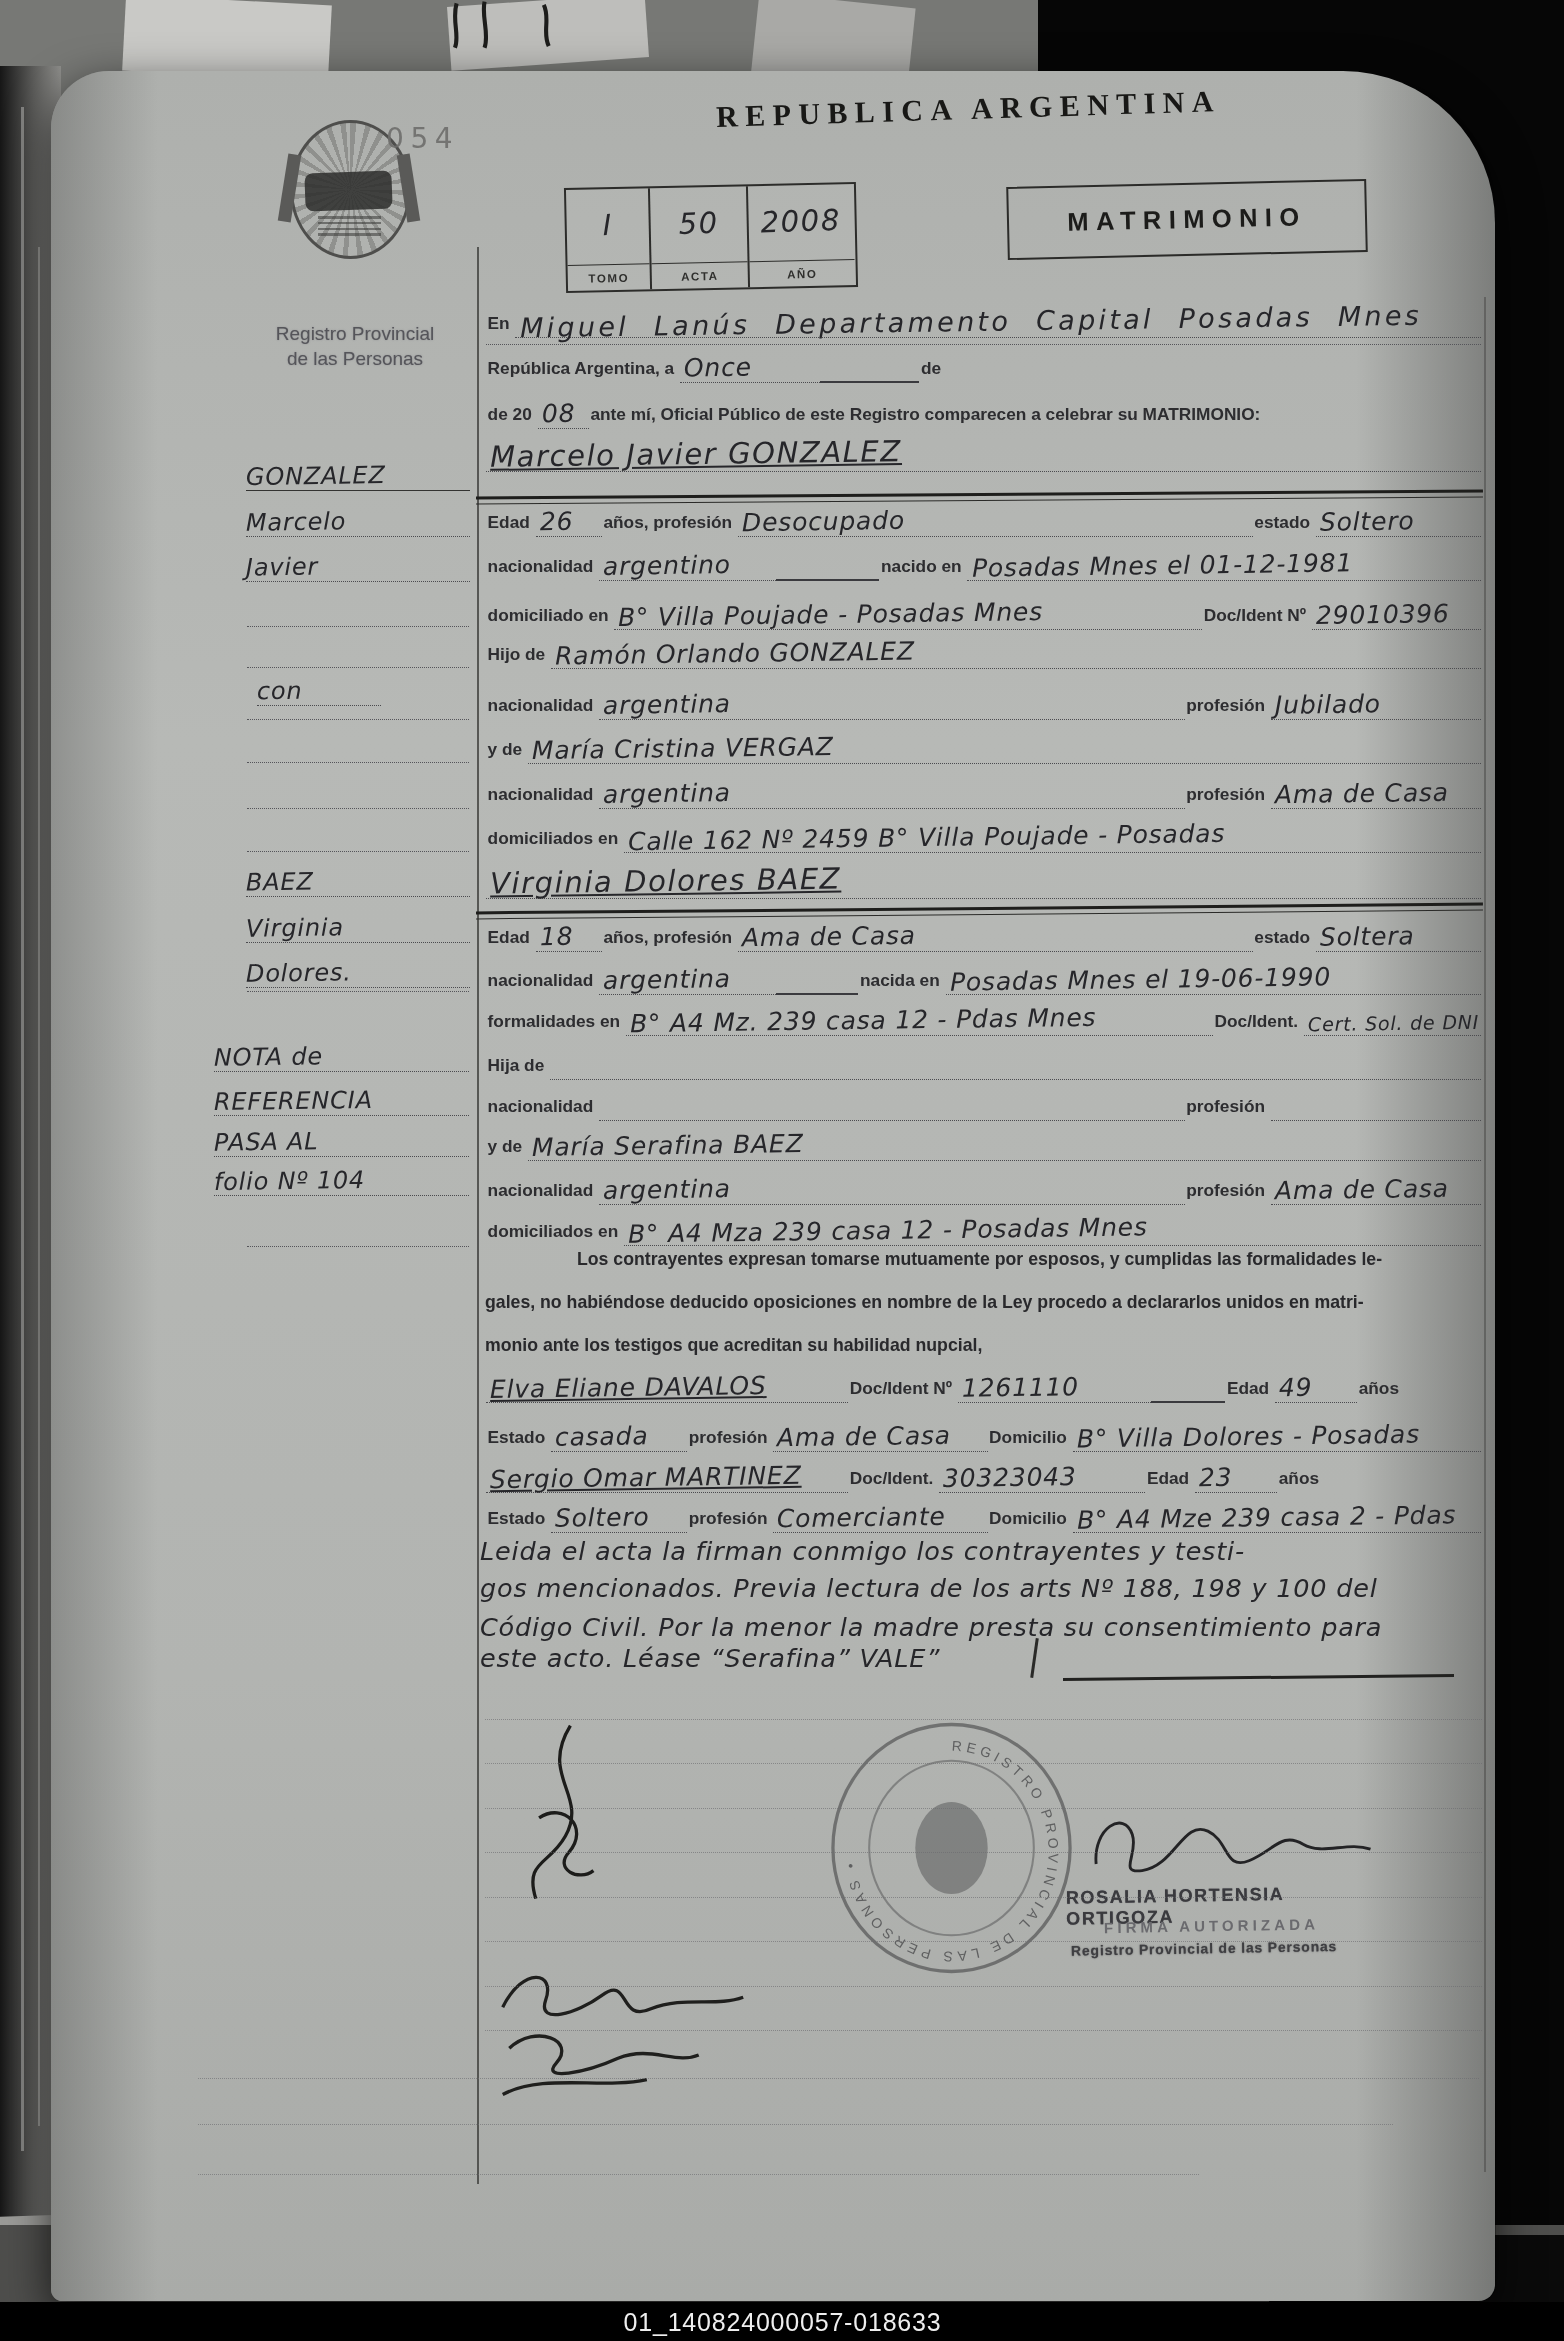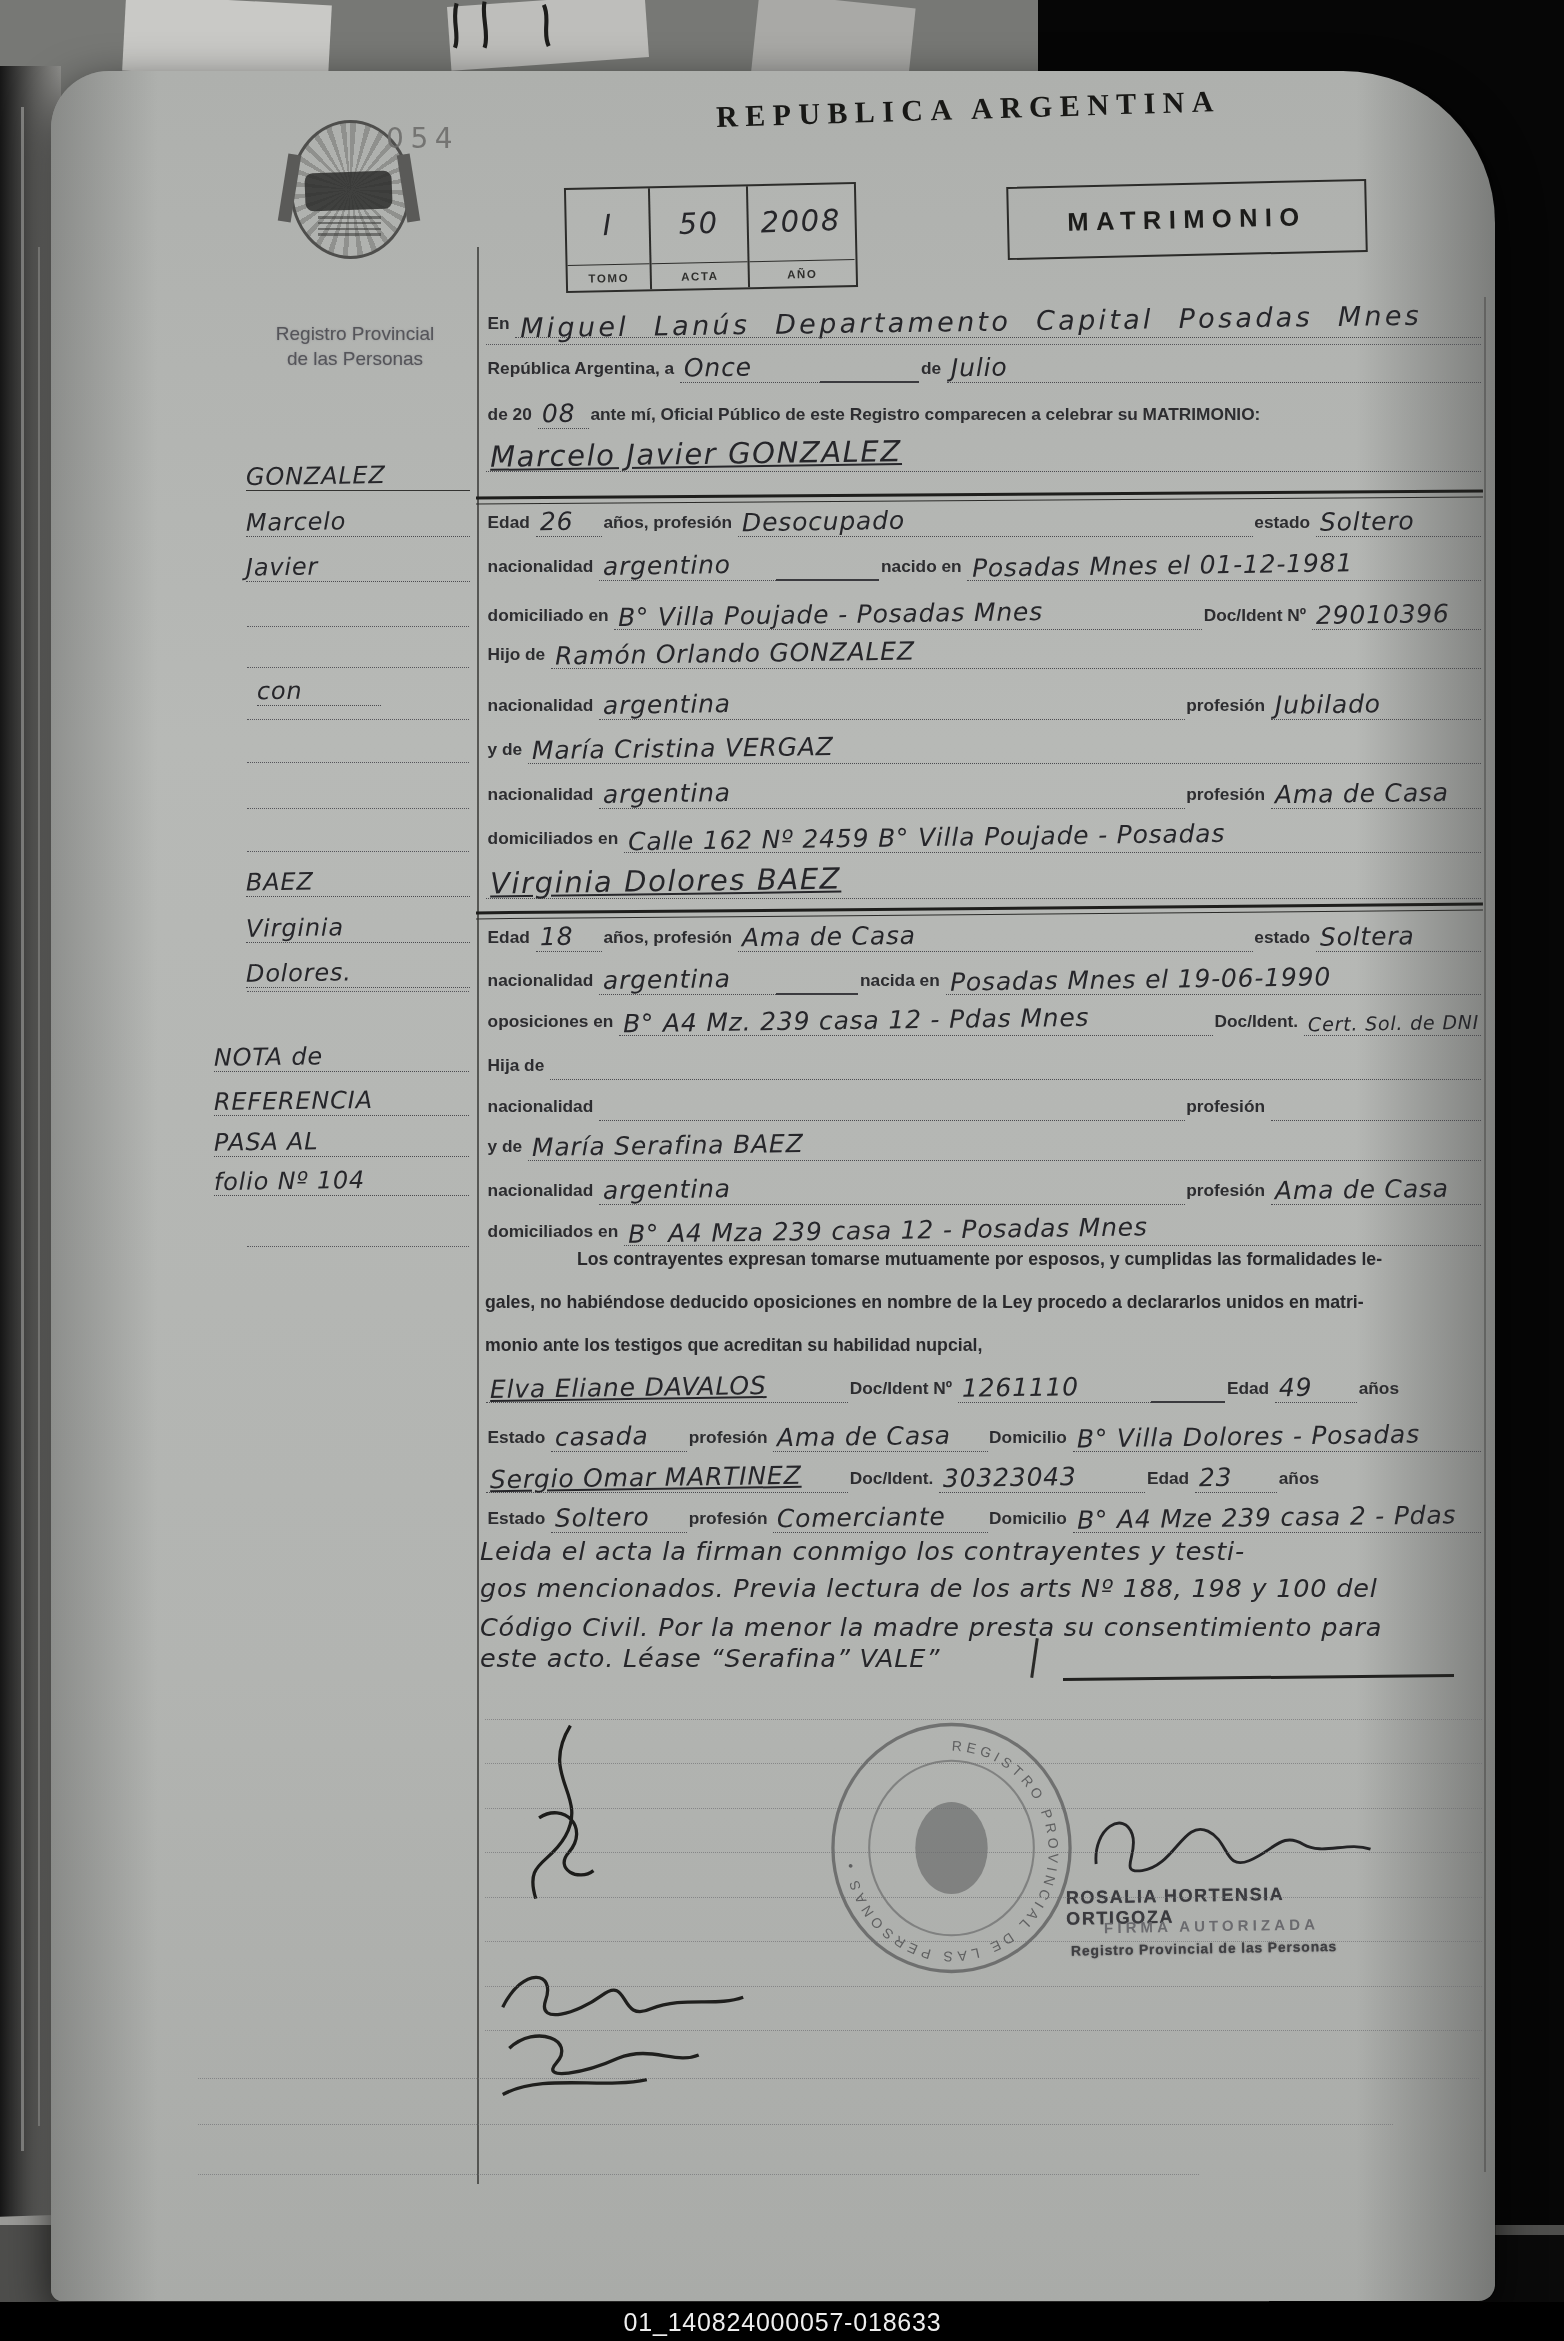--- a/index.html
+++ b/index.html
@@ -192,23 +192,20 @@
       </span>
   </div>
 
   <div class="row" style="top:340px">
     <span class="lbl">República Argentina, a</span>
     <span class="seg" style="width:132px">
         <span class="hw">Once</span>
       </span>
     <span class="seg solid" style="width:91px"></span>
     <span class="lbl">de</span>
-    <span class="seg fill">
-        <span class="hw">Julio</span>
-      </span>
   </div>
 
   <div class="row" style="top:386px">
     <span class="lbl">de 20</span>
     <span class="seg" style="width:43px">
         <span class="hw">08</span>
       </span>
     <span class="lbl">ante mí, Oficial Público de este Registro comparecen a celebrar su MATRIMONIO:</span>
   </div>
 
@@ -328,21 +325,21 @@
         <span class="hw">argentina</span>
       </span>
     <span class="seg solid" style="width:74px"></span>
     <span class="lbl">nacida en</span>
     <span class="seg fill">
         <span class="hw">Posadas Mnes el 19-06-1990</span>
       </span>
   </div>
 
   <div class="row" style="top:993px">
-    <span class="lbl">oposiciones en</span>
+    <span class="lbl">formalidades en</span>
     <span class="seg fill">
         <span class="hw">B° A4 Mz. 239 casa 12 - Pdas Mnes</span>
       </span>
     <span class="lbl">Doc/Ident.</span>
     <span class="seg" style="width:169px">
         <span class="hw sm">Cert. Sol. de DNI</span>
       </span>
   </div>
 
   <div class="row" style="top:1037px">

